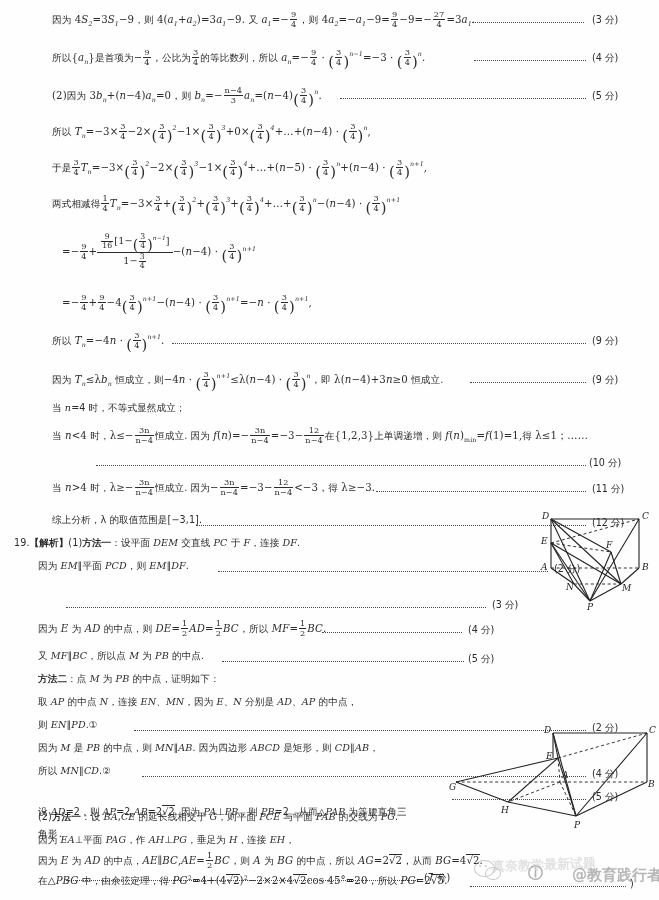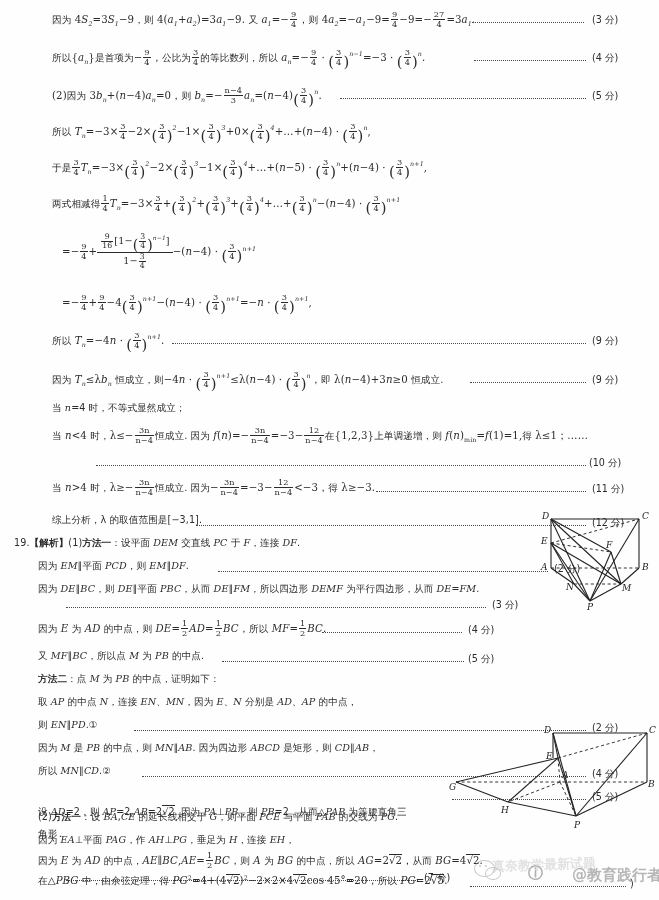--- a/index.html
+++ b/index.html
@@ -226,23 +226,20 @@
   <div class="line han" style="left:14px; top:537px;">
     19.<span class="bold">【解析】</span>(1)<span class="bold">方法一</span>：设平面 <i class="mathv">DEM</i> 交直线 <i class="mathv">PC</i> 于 <i class="mathv">F</i>，连接 <i class="mathv">DF</i>.
   </div>
 
   <div class="line han" style="left:38px; top:560px;">
     因为 <i class="mathv">EM</i>∥平面 <i class="mathv">PCD</i>，则 <i class="mathv">EM</i>∥<i class="mathv">DF</i>.
   </div>
   <div class="leader" style="left:218px; top:571px; width:330px;"></div>
   <div class="score" style="left:554px; top:563px;">(2 分)</div>
 
-  <div class="line han" style="left:38px; top:583px;">
-    因为 <i class="mathv">DE</i>∥<i class="mathv">BC</i>，则 <i class="mathv">DE</i>∥平面 <i class="mathv">PBC</i>，从而 <i class="mathv">DE</i>∥<i class="mathv">FM</i>，所以四边形 <i class="mathv">DEMF</i> 为平行四边形，从而 <i class="mathv">DE</i>=<i class="mathv">FM</i>.
-  </div>
 
   <div class="leader" style="left:66px; top:607px; width:420px;"></div>
   <div class="score" style="left:492px; top:599px;">(3 分)</div>
 
   <div class="line" style="left:38px; top:619px;">
     <span class="han">因为</span> <i>E</i> <span class="han">为</span> <i>AD</i> <span class="han">的中点，则</span> <i>DE</i>=<span class="frac"><span class="num">1</span><span>2</span></span><i>AD</i>=<span class="frac"><span class="num">1</span><span>2</span></span><i>BC</i>，<span class="han">所以</span> <i>MF</i>=<span class="frac"><span class="num">1</span><span>2</span></span><i>BC</i>.
   </div>
   <div class="leader" style="left:322px; top:632px; width:140px;"></div>
   <div class="score" style="left:468px; top:624px;">(4 分)</div>
 

